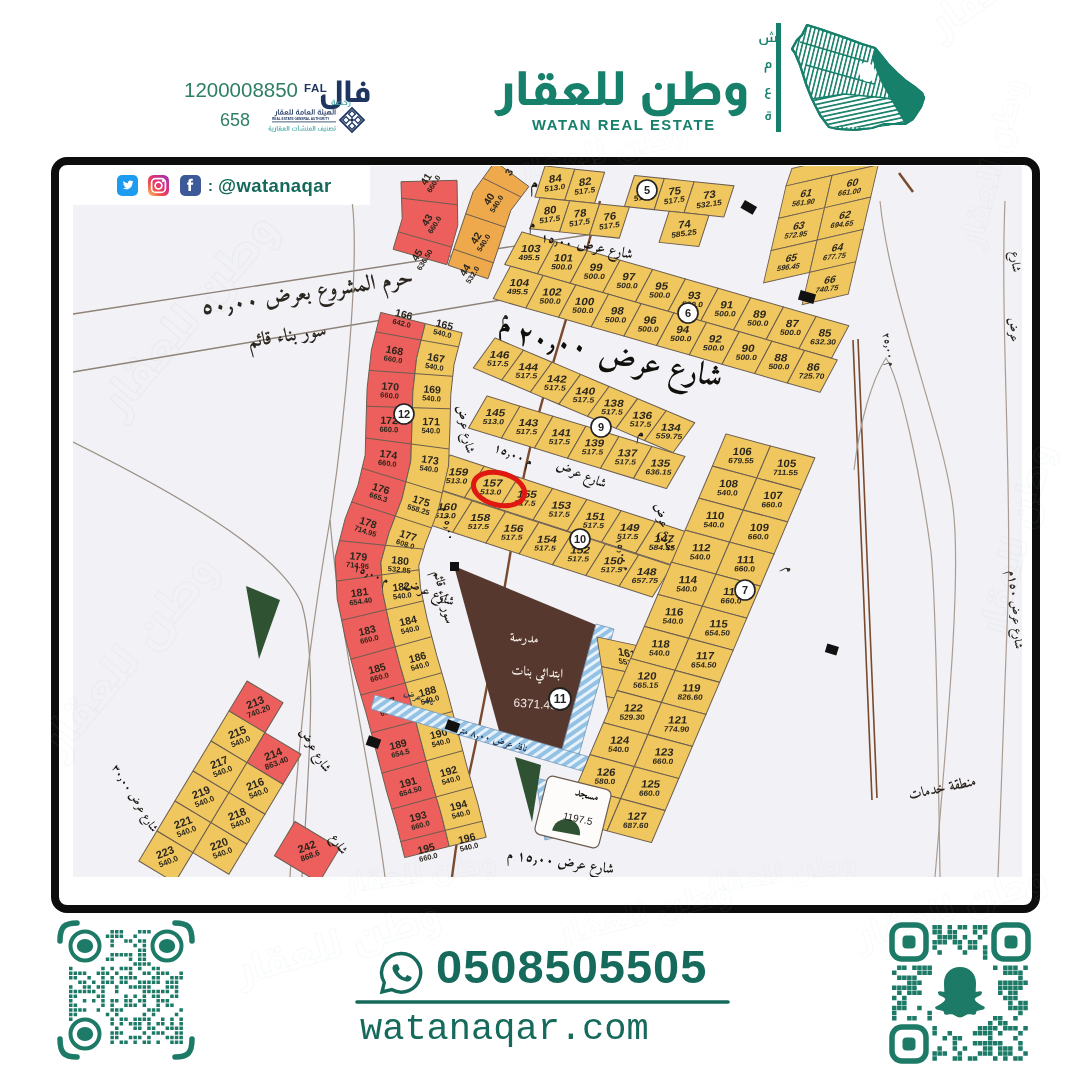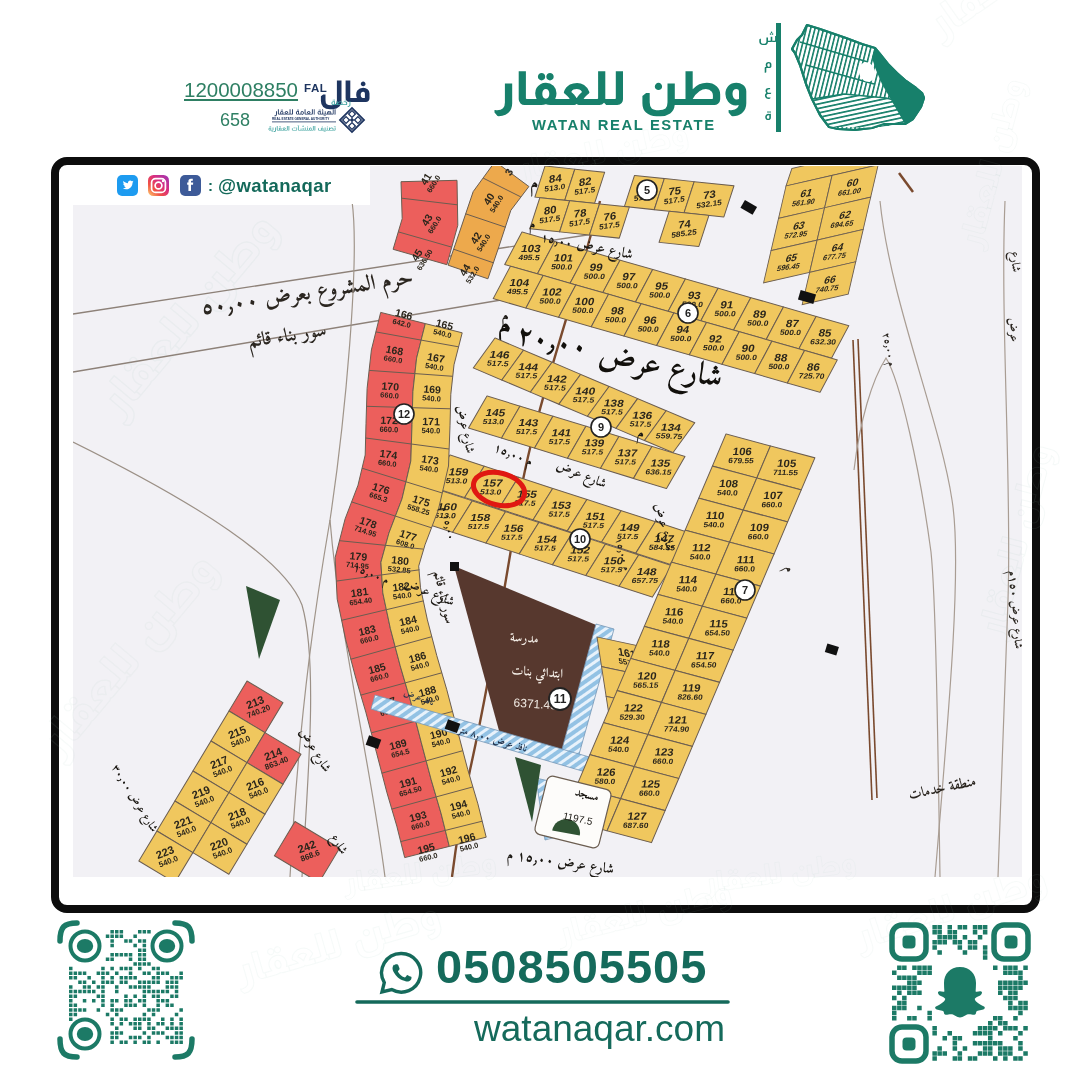--- a/index.html
+++ b/index.html
@@ -1,18 +1,18 @@
 <!DOCTYPE html>
 <html><head><meta charset="utf-8"><title>watan</title><style>
 html,body{margin:0;padding:0;width:1080px;height:1080px;background:#ffffff;overflow:hidden;}
 body{font-family:"Liberation Sans",sans-serif;position:relative;}
 .abs{position:absolute;}
 </style></head><body>
 
-<div class="abs" style="left:184px;top:78px;width:114px;text-align:left;font-size:20.5px;color:#2e7f63;text-decoration:underline;">1200008850</div>
+<div class="abs" style="left:184px;top:78px;width:114px;text-align:left;font-size:20.5px;color:#2e7f63;">1200008850</div>
 
 <div class="abs" style="left:205px;top:110px;width:60px;text-align:center;font-size:18px;color:#2e7f63;">658</div>
 
 <svg class="abs" style="left:268px;top:60px;" width="110" height="80" viewBox="0 0 110 80">
     <path transform="translate(77.0,42.0) rotate(0) translate(-26.2,0)" fill="#1e3560" d="M22.7 -21.5V-1.1Q22.7 2.5 20.6 4.6Q18.1 7.2 13.7 7.2H11.1Q6.9 7.2 4.4 4.9Q2.1 2.7 2.1 -1.1V-5.7L4.4 -7.6H6.7V-1.7Q6.7 1.1 8.0 2.2Q9.3 3.3 12.4 3.3Q15.5 3.3 16.8 2.2Q18.1 1.1 18.1 -1.7V-21.5Z M31.5 -21.5V-4.3Q31.5 -4.2 31.5 -4.1L31.5 -4.1Q31.6 -3.9 31.9 -3.9H33.0V0.0H30.6Q29.1 0.0 28.0 -1.1Q26.8 -2.2 26.8 -3.7V-21.5Z M44.4 -20.4Q45.4 -20.4 46.0 -19.7Q46.7 -19.1 46.7 -18.1Q46.7 -17.1 46.0 -16.4Q45.4 -15.7 44.4 -15.7Q43.4 -15.7 42.7 -16.4Q42.0 -17.1 42.0 -18.1Q42.0 -19.0 42.7 -19.7Q43.4 -20.4 44.4 -20.4ZM38.2 -3.9Q37.8 -4.7 37.6 -5.5Q37.4 -6.5 37.4 -7.6Q37.4 -9.8 38.5 -11.4Q40.6 -14.2 44.4 -14.2Q47.1 -14.2 48.8 -12.7Q50.7 -11.1 50.7 -8.5V-3.7Q50.7 -2.4 49.9 -1.3Q48.7 0.0 47.0 0.0H32.8V-3.9ZM46.1 -8.5Q46.1 -9.4 45.4 -10.0Q44.9 -10.3 44.4 -10.3Q42.9 -10.3 42.3 -8.9Q41.9 -8.2 41.9 -7.1Q41.9 -5.1 43.2 -4.3Q43.9 -3.9 45.0 -3.9H45.7Q46.1 -3.9 46.1 -4.3Z"></path>
     <text x="36" y="32" font-size="11.5" font-weight="bold" fill="#1e3560" letter-spacing="0.5">FAL</text>
     <path transform="translate(73.0,45.0) rotate(0) translate(-10.0,0)" fill="#3fa3a0" d="M2.2 -5.4Q2.4 -5.4 2.5 -5.3Q2.7 -5.1 2.7 -4.9Q2.7 -4.7 2.5 -4.6Q2.4 -4.4 2.2 -4.4Q2.0 -4.4 1.8 -4.6Q1.7 -4.7 1.7 -4.9Q1.7 -5.1 1.8 -5.3Q2.0 -5.4 2.2 -5.4ZM3.4 -5.4Q3.6 -5.4 3.8 -5.3Q3.9 -5.1 3.9 -4.9Q3.9 -4.7 3.8 -4.6Q3.6 -4.4 3.4 -4.4Q3.2 -4.4 3.0 -4.6Q2.9 -4.7 2.9 -4.9Q2.9 -5.1 3.0 -5.3Q3.2 -5.4 3.4 -5.4ZM3.9 -3.9V-1.0Q3.9 -0.9 4.0 -0.9Q4.0 -0.8 4.1 -0.8H4.3V0.0H3.8Q3.4 0.0 3.2 -0.3Q2.7 0.1 2.1 0.1Q1.5 0.1 1.0 -0.3Q0.4 -0.9 0.4 -1.8Q0.4 -2.7 1.0 -3.3Q1.5 -3.8 2.3 -3.8Q2.7 -3.8 3.1 -3.6L3.4 -3.9ZM2.9 -2.9Q2.7 -3.0 2.4 -3.0Q2.0 -3.0 1.7 -2.7Q1.4 -2.3 1.4 -1.8Q1.4 -1.3 1.7 -1.0Q1.9 -0.7 2.3 -0.7Q2.6 -0.7 2.9 -0.8Z M6.7 -2.3Q7.7 -3.8 9.3 -3.8Q10.3 -3.8 10.9 -3.2Q11.5 -2.6 11.5 -1.8V-1.1Q11.5 -1.0 11.5 -0.9Q11.5 -0.9 11.5 -0.8H11.7V0.0H11.6L11.3 -0.3H11.3Q11.0 0.0 10.6 0.0H4.3V-0.8H5.7L5.7 -3.7H6.7ZM10.5 -1.8Q10.5 -2.3 10.1 -2.7Q9.7 -2.9 9.2 -2.9Q8.4 -2.9 7.7 -2.3Q7.1 -1.8 6.7 -0.8H10.3Q10.5 -0.8 10.5 -1.0Z M14.2 -5.4Q14.4 -5.4 14.6 -5.3Q14.7 -5.1 14.7 -4.9Q14.7 -4.7 14.6 -4.6Q14.4 -4.4 14.2 -4.4Q14.0 -4.4 13.8 -4.6Q13.7 -4.7 13.7 -4.9Q13.7 -5.1 13.8 -5.3Q14.0 -5.4 14.2 -5.4ZM12.7 -3.5Q13.5 -3.8 14.1 -3.8Q15.1 -3.8 15.7 -3.2Q16.2 -2.6 16.2 -1.8V-0.9Q16.2 -0.6 16.0 -0.3Q15.7 0.0 15.4 0.0H11.7V-0.8H15.0Q15.2 -0.8 15.2 -1.0V-1.7Q15.2 -2.3 14.9 -2.6Q14.5 -2.9 13.9 -2.9Q13.5 -2.9 12.7 -2.8Z M19.4 -3.7V-0.2Q19.4 0.8 18.8 1.3Q18.4 1.7 17.8 1.8Q17.5 1.9 17.2 1.9Q17.1 1.9 17.0 1.9L16.6 1.4V1.1Q16.8 1.1 17.1 1.1Q18.5 1.1 18.5 -0.3V-3.7Z"></path>
   </svg>
 
 <svg class="abs" style="left:268px;top:103px;" width="100" height="36" viewBox="0 0 100 36">
@@ -937,21 +937,21 @@
     <path d="M15.5 13.5c.5-1.1 1-1.1 1.5-1.1h1.3c.4 0 .9.1 1.3 1 .5 1.1 1.5 3.7 1.6 4 .1.3.2.6 0 1-.2.4-.3.6-.6 1-.3.3-.6.8-.9 1-.3.3-.6.6-.3 1.2.3.6 1.4 2.4 3.1 3.9 2.1 1.9 3.9 2.5 4.5 2.8.6.3.9.2 1.2-.1.4-.4 1.4-1.6 1.8-2.2.4-.6.7-.5 1.2-.3.5.2 3.1 1.5 3.6 1.7.5.3.9.4 1 .6.1.3.1 1.4-.3 2.7-.5 1.3-2.6 2.6-3.7 2.7-1 .1-2.1.5-6.9-1.4-5.9-2.3-9.6-8.3-9.9-8.7-.3-.4-2.3-3.1-2.3-5.9 0-2.8 1.4-4.2 1.9-4.8z" fill="#156a5b" transform="scale(0.82) translate(5,5)"></path>
   </svg>
 
 <div class="abs" style="left:436px;top:939px;font-size:47px;font-weight:bold;color:#156a5b;letter-spacing:1px;">0508505505</div>
 
 <svg class="abs" style="left:355px;top:998px;" width="375" height="8" viewBox="0 0 375 8">
     <path d="M2,4 L373,4" stroke="#156a5b" stroke-width="3.6" stroke-linecap="round"></path>
     <path d="M2,4 L30,4" stroke="#156a5b" stroke-width="1.6"></path>
   </svg>
 
-<div class="abs" style="left:360px;top:1008px;width:365px;text-align:right;font-size:37px;color:#156a5b;">watanaqar.com</div>
+<div class="abs" style="left:360px;top:1008px;width:365px;text-align:left;font-size:37px;color:#156a5b;font-family:Liberation Mono, monospace;">watanaqar.com</div>
 <svg class="abs" style="left:52px;top:915px;" width="148" height="150" viewBox="0 0 148 150">
     <path d="M25,8 C12,8 8,12 8,26" fill="none" stroke="#1c7a66" stroke-width="5.5" stroke-linecap="round"></path>
     <path d="M123,8 C136,8 140,12 140,26" fill="none" stroke="#1c7a66" stroke-width="5.5" stroke-linecap="round"></path>
     <path d="M25,142 C12,142 8,138 8,124" fill="none" stroke="#1c7a66" stroke-width="5.5" stroke-linecap="round"></path>
     <path d="M123,142 C136,142 140,138 140,124" fill="none" stroke="#1c7a66" stroke-width="5.5" stroke-linecap="round"></path>
     <circle cx="33" cy="31" r="14.5" fill="none" stroke="#1c7a66" stroke-width="4"></circle>
     <ellipse cx="33" cy="31" rx="8.2" ry="7" fill="#1c7a66"></ellipse>
     <circle cx="115" cy="31" r="14.5" fill="none" stroke="#1c7a66" stroke-width="4"></circle>
     <ellipse cx="115" cy="31" rx="8.2" ry="7" fill="#1c7a66"></ellipse>
     <circle cx="33" cy="119" r="14.5" fill="none" stroke="#1c7a66" stroke-width="4"></circle>

